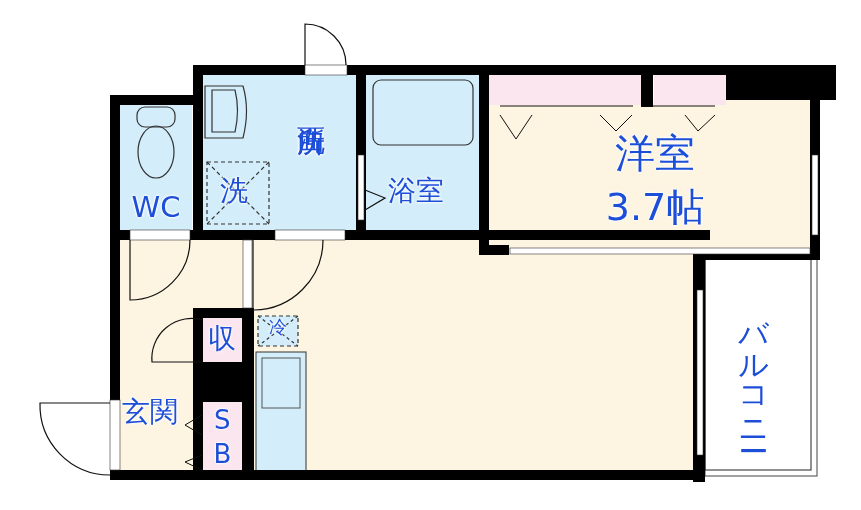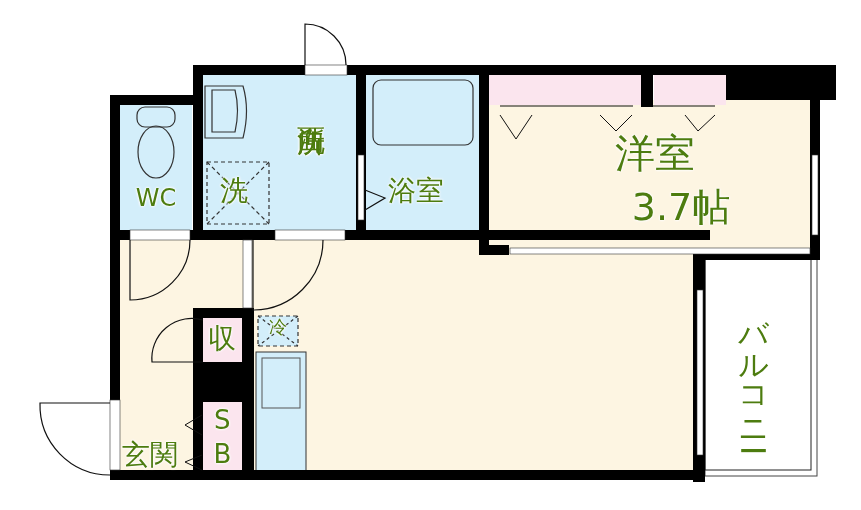--- a/index.html
+++ b/index.html
@@ -1,18 +1,18 @@
 <!DOCTYPE html>
 <html><head>
 <meta charset="utf-8">
 <style>
   html,body{margin:0;padding:0;background:#fff;}
   body{width:861px;height:510px;position:relative;overflow:hidden;font-family:"DejaVu Sans","Liberation Sans",sans-serif;}
   #plan{position:absolute;left:0;top:0;width:861px;height:510px;}
-  .lbl{position:absolute;color:#4d7c0f;text-align:center;line-height:1.05;text-shadow:0 0 3px #fff,0 0 3px #fff,0 0 2px #fff;}
+  .lbl{position:absolute;color:#1d4ed8;text-align:center;line-height:1.05;text-shadow:0 0 3px #fff,0 0 3px #fff,0 0 2px #fff;}
   .v{writing-mode:vertical-rl;}
 </style>
 </head>
 <body>
 
 <div id="plan">
 <svg width="861" height="510" viewBox="0 0 861 510" xmlns="http://www.w3.org/2000/svg">
 
   <rect x="120" y="238" width="580" height="240" fill="#fdf5e2"></rect>
   <rect x="488" y="100" width="322" height="152" fill="#fdf5e2"></rect>
@@ -88,24 +88,24 @@
     <rect x="373" y="80" width="100" height="65" rx="8"></rect>
     <rect x="207" y="162" width="62" height="62" stroke-dasharray="4 3"></rect>
     <line x1="207" y1="162" x2="269" y2="224" stroke-dasharray="4 3"></line>
     <line x1="269" y1="162" x2="207" y2="224" stroke-dasharray="4 3"></line>
     <rect x="258" y="316" width="40" height="30" fill="#d3eefa" stroke-dasharray="4 3"></rect>
     <line x1="258" y1="316" x2="298" y2="346" stroke-dasharray="3 3"></line>
     <line x1="298" y1="316" x2="258" y2="346" stroke-dasharray="3 3"></line>
   </g>
 </svg>
 
-  <div class="lbl" style="left:128px;top:186px;font-size:24px;width:56px;">WC</div>
+  <div class="lbl" style="left:128px;top:192px;font-size:29px;width:56px;">WC</div>
   <div class="lbl v" style="left:296px;top:105px;font-size:28px;">洗面所</div>
   <div class="lbl" style="left:220px;top:176px;font-size:28px;">洗</div>
   <div class="lbl" style="left:388px;top:176px;font-size:28px;">浴室</div>
   <div class="lbl" style="left:590px;top:132px;font-size:40px;width:130px;">洋室</div>
-  <div class="lbl" style="left:611px;top:188px;font-size:38px;width:140px;">3.7帖</div>
+  <div class="lbl" style="left:585px;top:188px;font-size:38px;width:140px;">3.7帖</div>
   <div class="lbl" style="left:204px;top:324px;font-size:28px;width:36px;">収</div>
   <div class="lbl" style="left:260px;top:318px;font-size:18px;width:36px;">冷</div>
   <div class="lbl v" style="left:208px;top:405px;font-size:26px;text-orientation:upright;letter-spacing:4px;">SB</div>
-  <div class="lbl" style="left:122px;top:440px;font-size:28px;">玄関</div>
+  <div class="lbl" style="left:122px;top:397px;font-size:28px;">玄関</div>
   <div class="lbl v" style="left:738px;top:300px;font-size:30px;">バルコニー</div>
 </div>
 
 </body></html>

